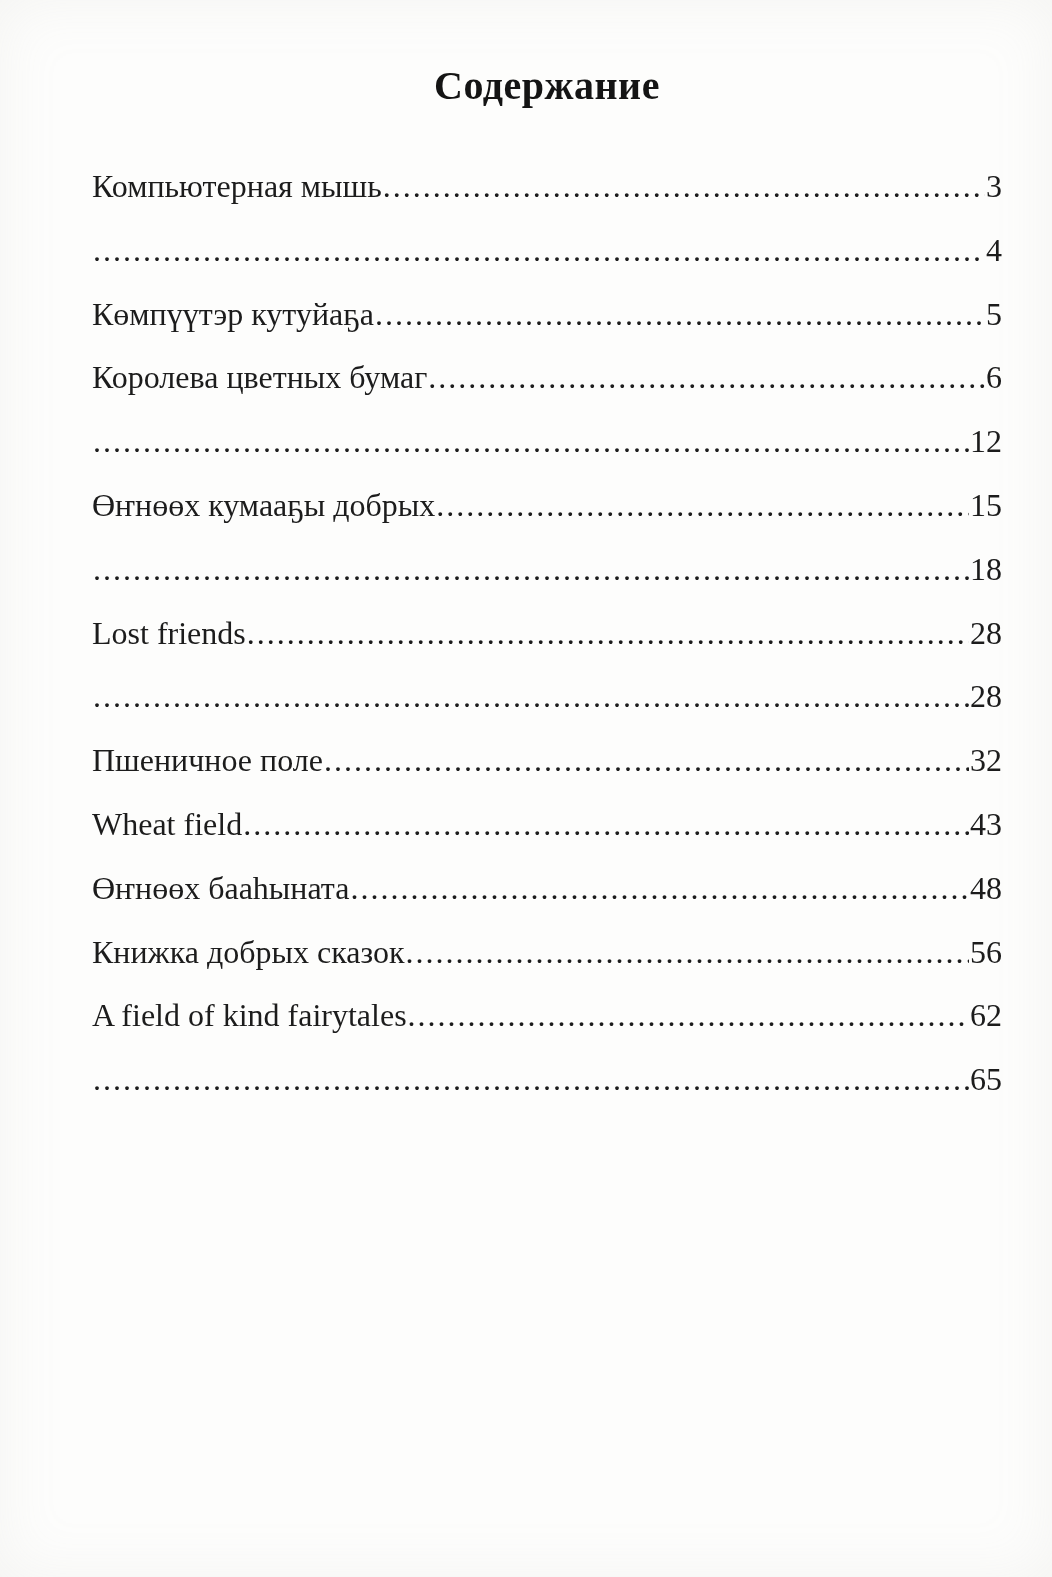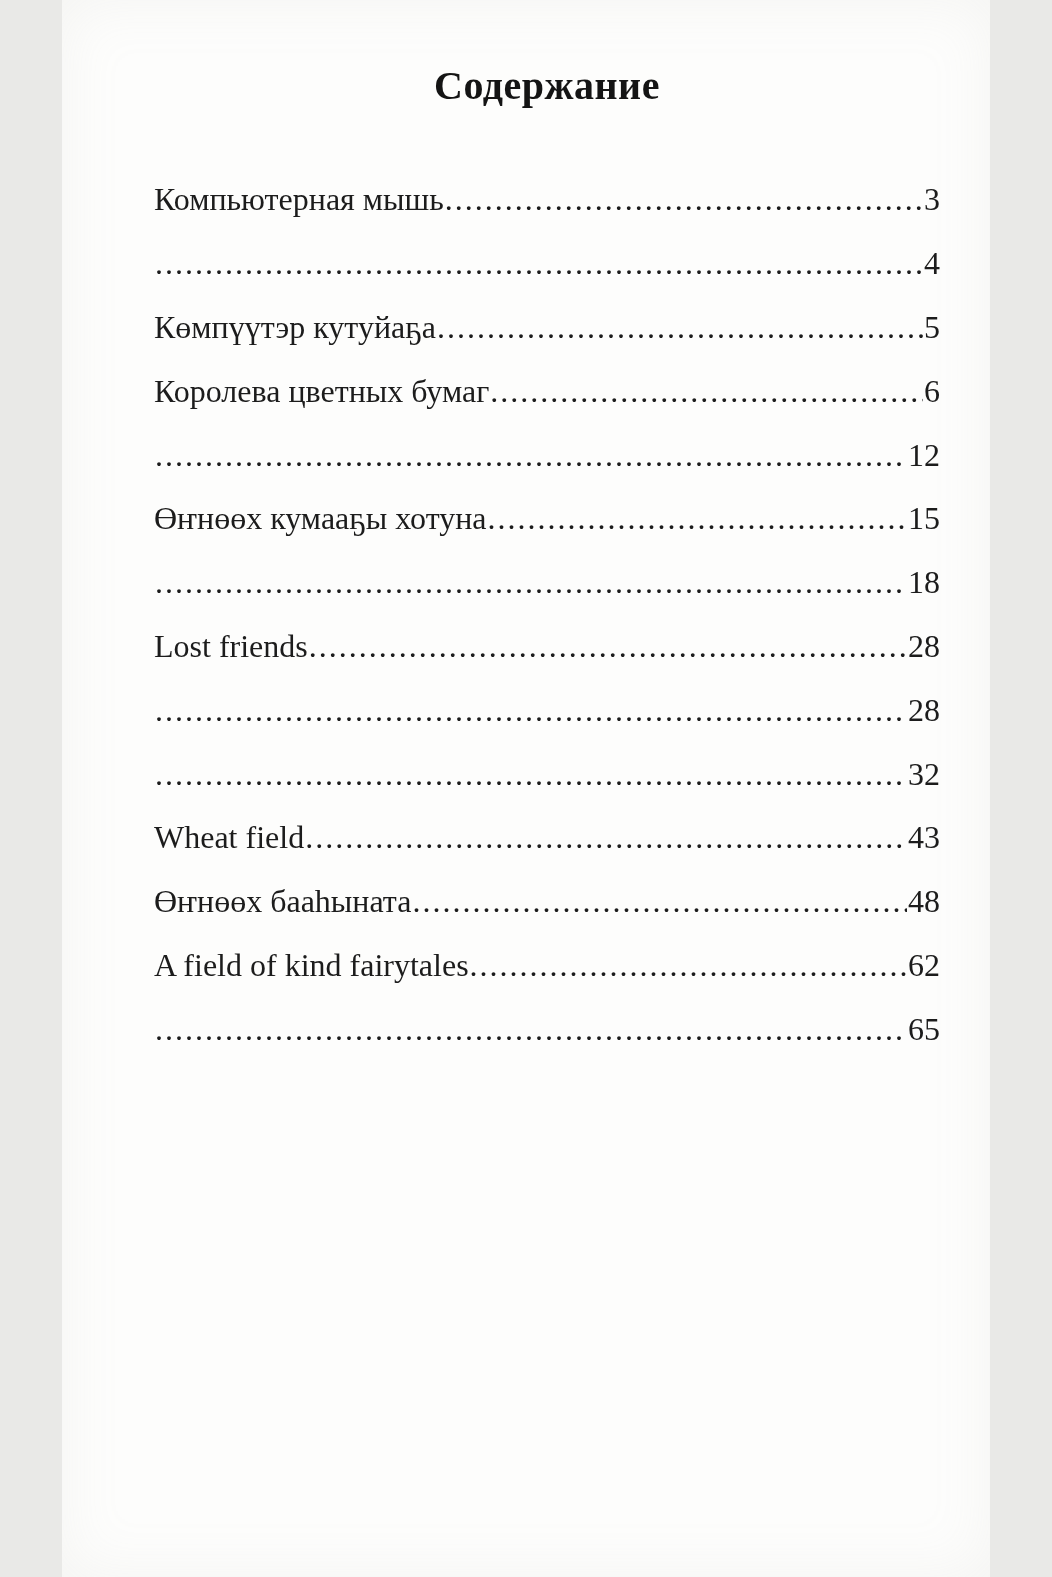--- a/index.html
+++ b/index.html
@@ -2,21 +2,21 @@
 <html lang="ru"><head>
 <meta charset="utf-8">
 <style>
   html, body {
     margin: 0;
     padding: 0;
     background: #e9e9e7;
   }
   .page {
     position: relative;
-    width: 928px;
+    width: 1052px;
     height: 1577px;
     margin: 0 auto;
     background: #fdfdfc;
     color: #1c1c1c;
     font-family: "Liberation Serif", "DejaVu Serif", serif;
     overflow: hidden;
   }
   
   .page::after {
     content: "";
@@ -41,21 +41,21 @@
     color: #141414;
   }
   .toc {
     list-style: none;
     margin: 58px 0 0 0;
     padding: 0;
   }
   .toc-entry {
     height: 63.8px;
     display: flex;
-    align-items: center;
+    align-items: flex-start;
     font-size: 32px;
     white-space: nowrap;
   }
   .toc-entry-title {
     flex: 0 0 auto;
   }
   .dot-leader {
     flex: 1 1 auto;
     overflow: hidden;
     white-space: nowrap;
@@ -94,50 +94,56 @@
       <li class="toc-entry">
         <span class="toc-entry-title">Королева цветных бумаг</span>
           <span class="dot-leader"></span>
           <span class="toc-entry-page">6</span>
       </li>
       <li class="toc-entry">
           <span class="dot-leader"></span>
           <span class="toc-entry-page">12</span>
       </li>
       <li class="toc-entry">
-        <span class="toc-entry-title">Өҥнөөх кумааҕы хотуна</span>
+        <span class="toc-entry-title">Өҥнөөх кумааҕы добрых</span>
           <span class="dot-leader"></span>
           <span class="toc-entry-page">15</span>
       </li>
       <li class="toc-entry">
           <span class="dot-leader"></span>
           <span class="toc-entry-page">18</span>
       </li>
       <li class="toc-entry">
         <span class="toc-entry-title">Lost friends</span>
           <span class="dot-leader"></span>
           <span class="toc-entry-page">28</span>
       </li>
       <li class="toc-entry">
           <span class="dot-leader"></span>
           <span class="toc-entry-page">28</span>
       </li>
       <li class="toc-entry">
+        <span class="toc-entry-title">Пшеничное поле</span>
           <span class="dot-leader"></span>
           <span class="toc-entry-page">32</span>
       </li>
       <li class="toc-entry">
         <span class="toc-entry-title">Wheat field</span>
           <span class="dot-leader"></span>
           <span class="toc-entry-page">43</span>
       </li>
       <li class="toc-entry">
         <span class="toc-entry-title">Өҥнөөх бааһыната</span>
           <span class="dot-leader"></span>
           <span class="toc-entry-page">48</span>
+      </li>
+      <li class="toc-entry">
+        <span class="toc-entry-title">Книжка добрых сказок</span>
+          <span class="dot-leader"></span>
+          <span class="toc-entry-page">56</span>
       </li>
       <li class="toc-entry">
         <span class="toc-entry-title">A field of kind fairytales</span>
           <span class="dot-leader"></span>
           <span class="toc-entry-page">62</span>
       </li>
       <li class="toc-entry">
           <span class="dot-leader"></span>
           <span class="toc-entry-page">65</span>
       </li>

